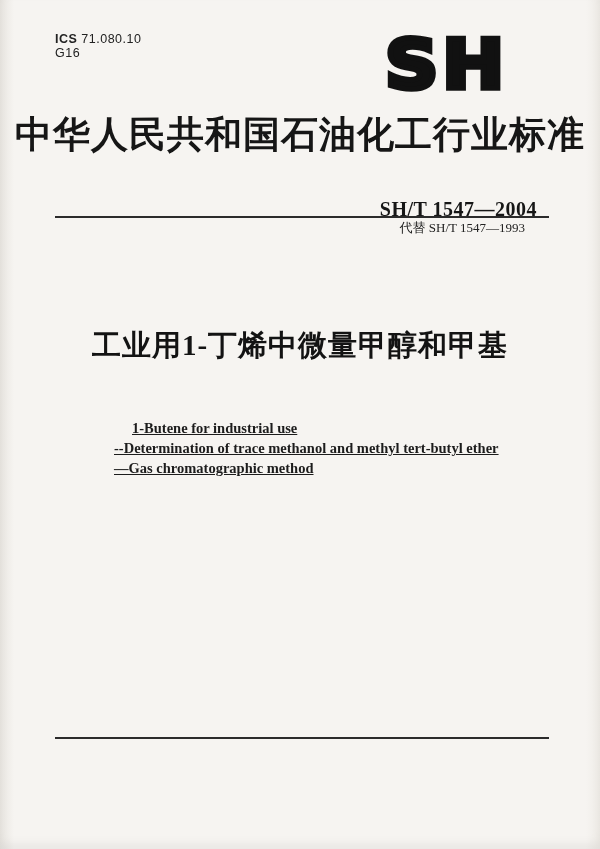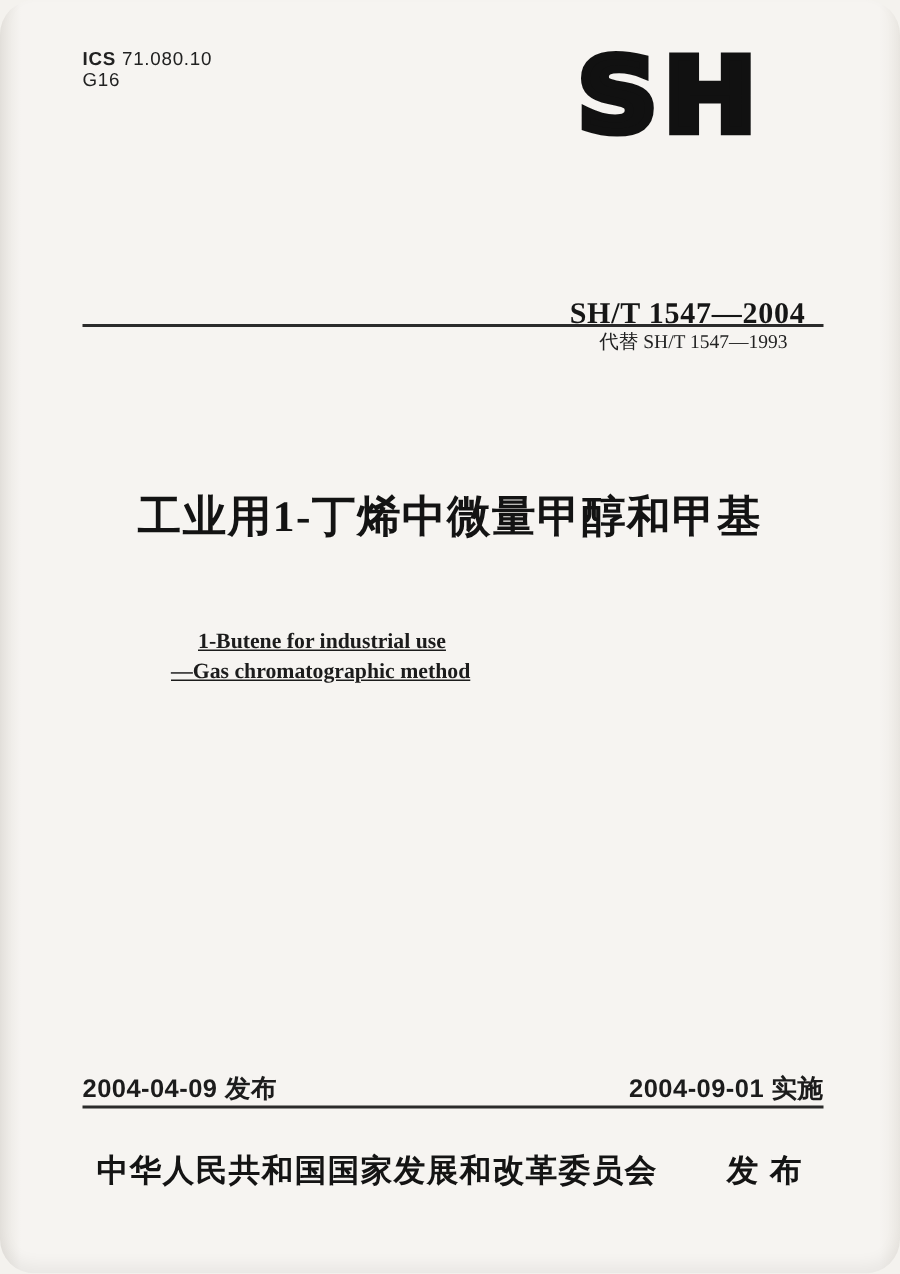--- a/index.html
+++ b/index.html
@@ -9,21 +9,20 @@
     background: #f4f2ee;
     position: relative;
     overflow: hidden;
     color: #1a1a1a;
   }
   .page {
     position: absolute;
     inset: 0;
     background: linear-gradient(90deg, #e8e5e0 0px, #f6f4f1 14px, #f6f4f1 586px, #eeebe6 600px);
     box-shadow: inset 0 -6px 10px rgba(0,0,0,0.05);
-    border-radius: 23px;
   }
   
   .ics-block {
     position: absolute;
     left: 55px; top: 32px;
     font-size: 12.5px;
     line-height: 14px;
     letter-spacing: 0.5px;
     color: #222;
   }
@@ -141,43 +140,36 @@
 
 <div class="page">
 
   <div class="ics-block">
     <div class="ics-line"><b>ICS</b>&nbsp;<span>71.080.10</span></div>
     <div class="ics-line">G16</div>
   </div>
 
   <div class="sh-logo">SH</div>
 
+  <div class="std-title">中华人民共和国石油化工行业标准</div>
 
   <div class="std-code-block">
     <div class="std-code">SH/T 1547—2004</div>
     <div class="std-replaces">代替 SH/T 1547—1993</div>
   </div>
 
   <div class="rule rule-top"></div>
 
   <div class="main-title">
     <div>工业用1-丁烯中微量甲醇和甲基</div>
   </div>
 
   <div class="en-title">
     <div class="en-line-1">1-Butene for industrial use</div>
+    <div>--Determination of trace methanol and methyl tert-butyl ether</div>
     <div>—Gas chromatographic method</div>
   </div>
 
-  <div class="date-row">
-    <span>2004-04-09 发布</span>
-    <span>2004-09-01 实施</span>
-  </div>
 
   <div class="rule rule-bottom"></div>
 
-  <div class="issuer-row">
-    <span>中华人民共和国国家发展和改革委员会</span>
-    <span class="issuer-gap"></span>
-    <span>发 布</span>
-  </div>
 
 </div>
 
 </body></html>

